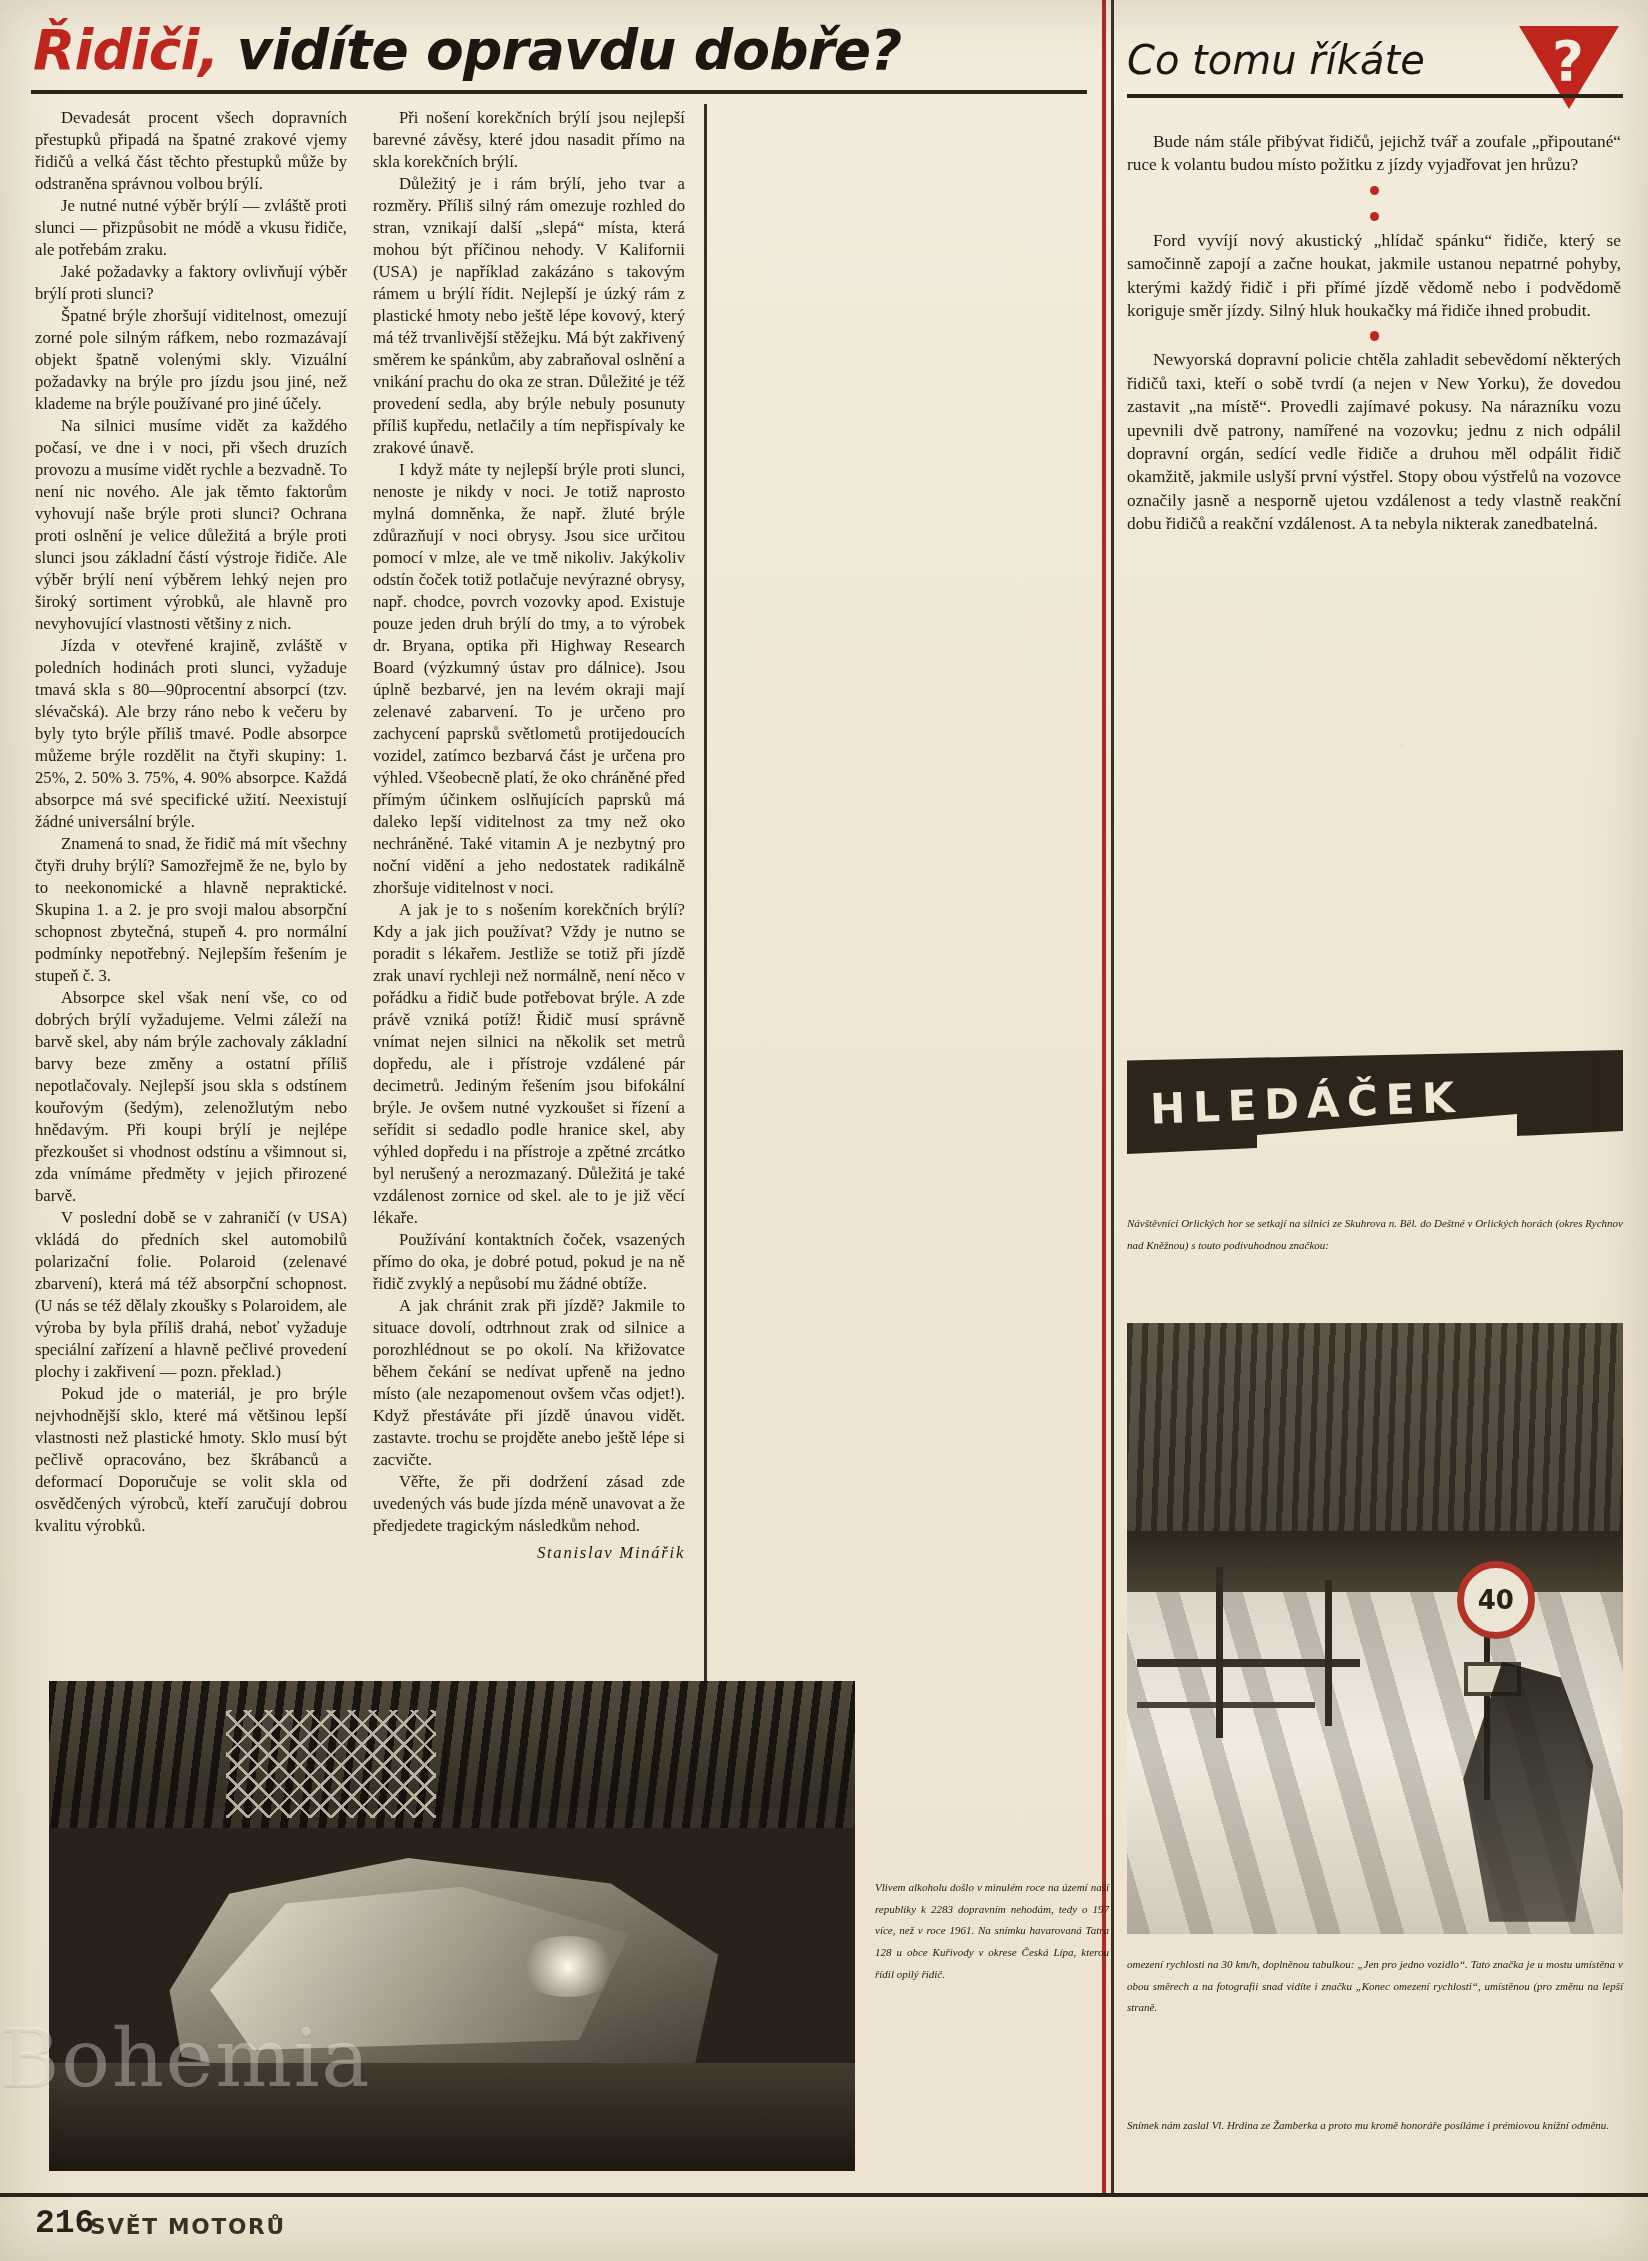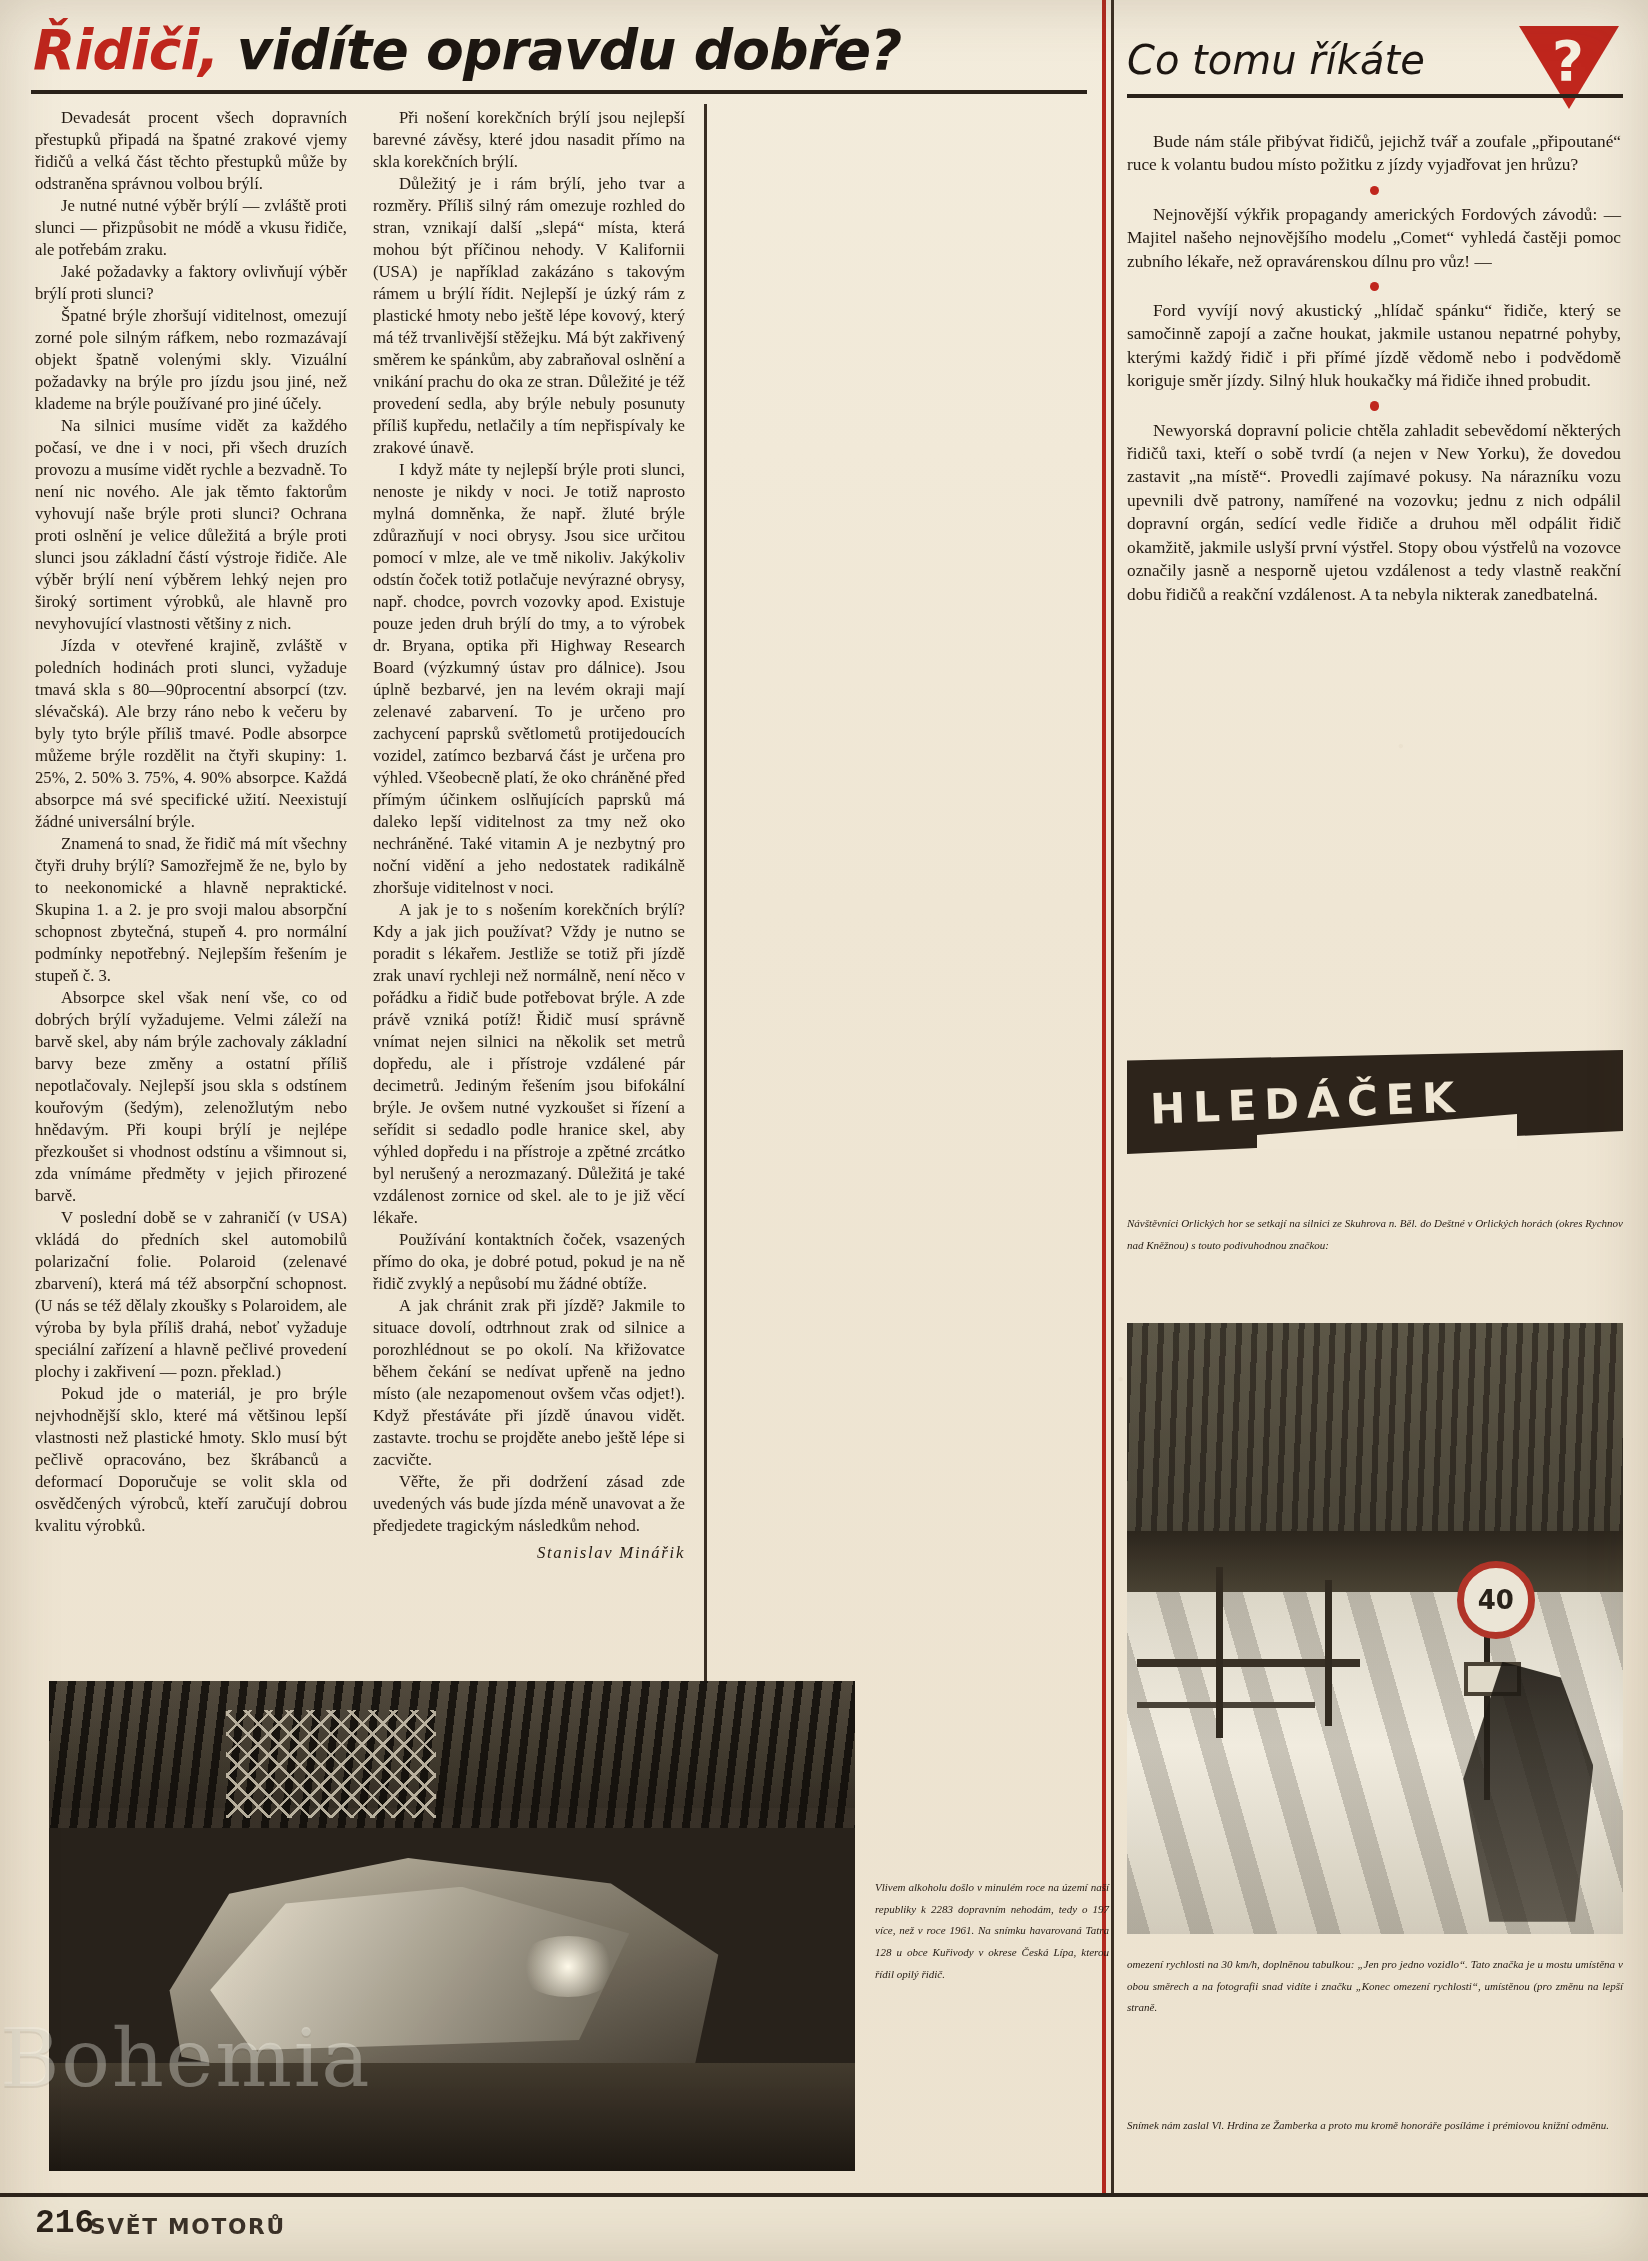--- a/index.html
+++ b/index.html
@@ -287,21 +287,20 @@
     <p>A jak chránit zrak při jízdě? Jakmile to situace dovolí, odtrhnout zrak od silnice a porozhlédnout se po okolí. Na křižovatce během čekání se nedívat upřeně na jedno místo (ale nezapomenout ovšem včas odjet!). Když přestáváte při jízdě únavou vidět. zastavte. trochu se projděte anebo ještě lépe si zacvičte.</p>
     <p>Věřte, že při dodržení zásad zde uvedených vás bude jízda méně unavovat a že předjedete tragickým následkům nehod.</p>
     <div class="sig">Stanislav  Minářik</div>
   </div>
 
   <div class="col" id="col3">
     <p>Bude nám stále přibývat řidičů, jejichž tvář a zoufale „připoutané“ ruce k volantu budou místo požitku z jízdy vyjadřovat jen hrůzu?</p>
     <div class="dot-sep">
         <i></i>
       </div>
-    <p>Nejnovější výkřik propagandy amerických Fordových závodů: — Majitel našeho nejnovějšího modelu „Comet“ vyhledá častěji pomoc zubního lékaře, než opravárenskou dílnu pro vůz! —</p>
     <div class="dot-sep">
         <i></i>
       </div>
     <p>Ford vyvíjí nový akustický „hlídač spánku“ řidiče, který se samočinně zapojí a začne houkat, jakmile ustanou nepatrné pohyby, kterými každý řidič i při přímé jízdě vědomě nebo i podvědomě koriguje směr jízdy. Silný hluk houkačky má řidiče ihned probudit.</p>
     <div class="dot-sep">
         <i></i>
       </div>
     <p>Newyorská dopravní policie chtěla zahladit sebevědomí některých řidičů taxi, kteří o sobě tvrdí (a nejen v New Yorku), že dovedou zastavit „na místě“. Provedli zajímavé pokusy. Na nárazníku vozu upevnili dvě patrony, namířené na vozovku; jednu z nich odpálil dopravní orgán, sedící vedle řidiče a druhou měl odpálit řidič okamžitě, jakmile uslyší první výstřel. Stopy obou výstřelů na vozovce označily jasně a nesporně ujetou vzdálenost a tedy vlastně reakční dobu řidičů a reakční vzdálenost. A ta nebyla nikterak zanedbatelná.</p>
   </div>
 

